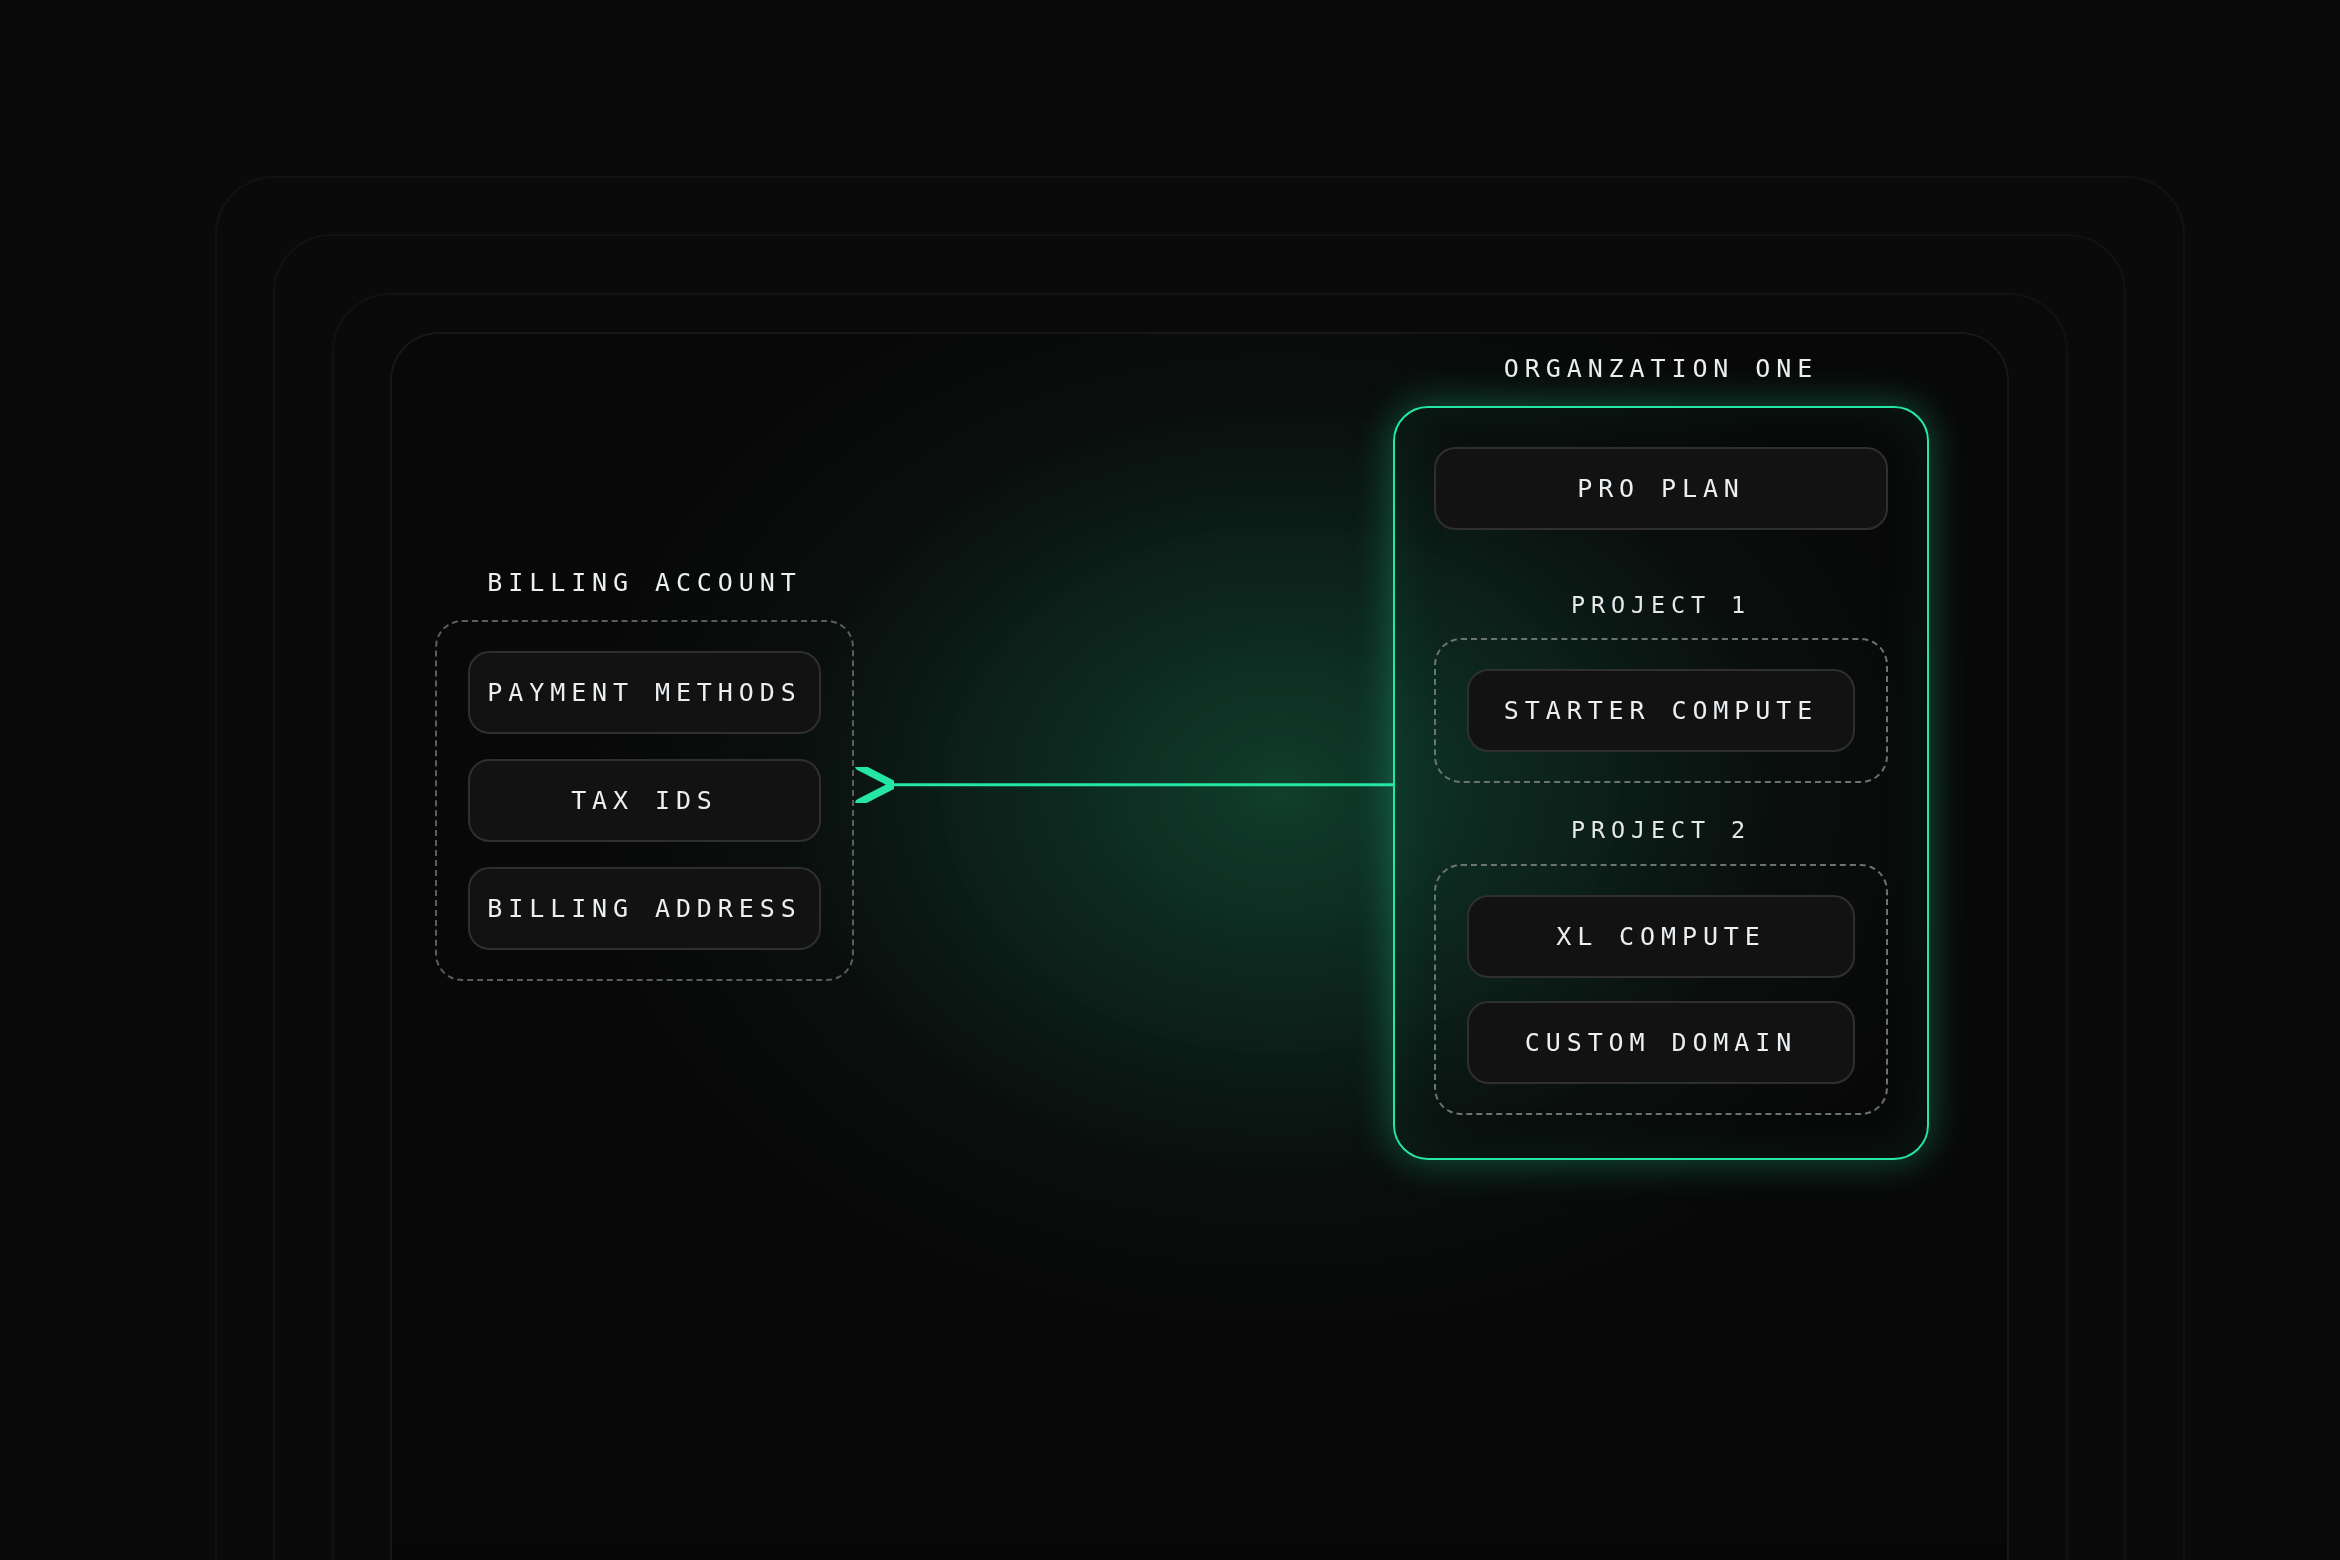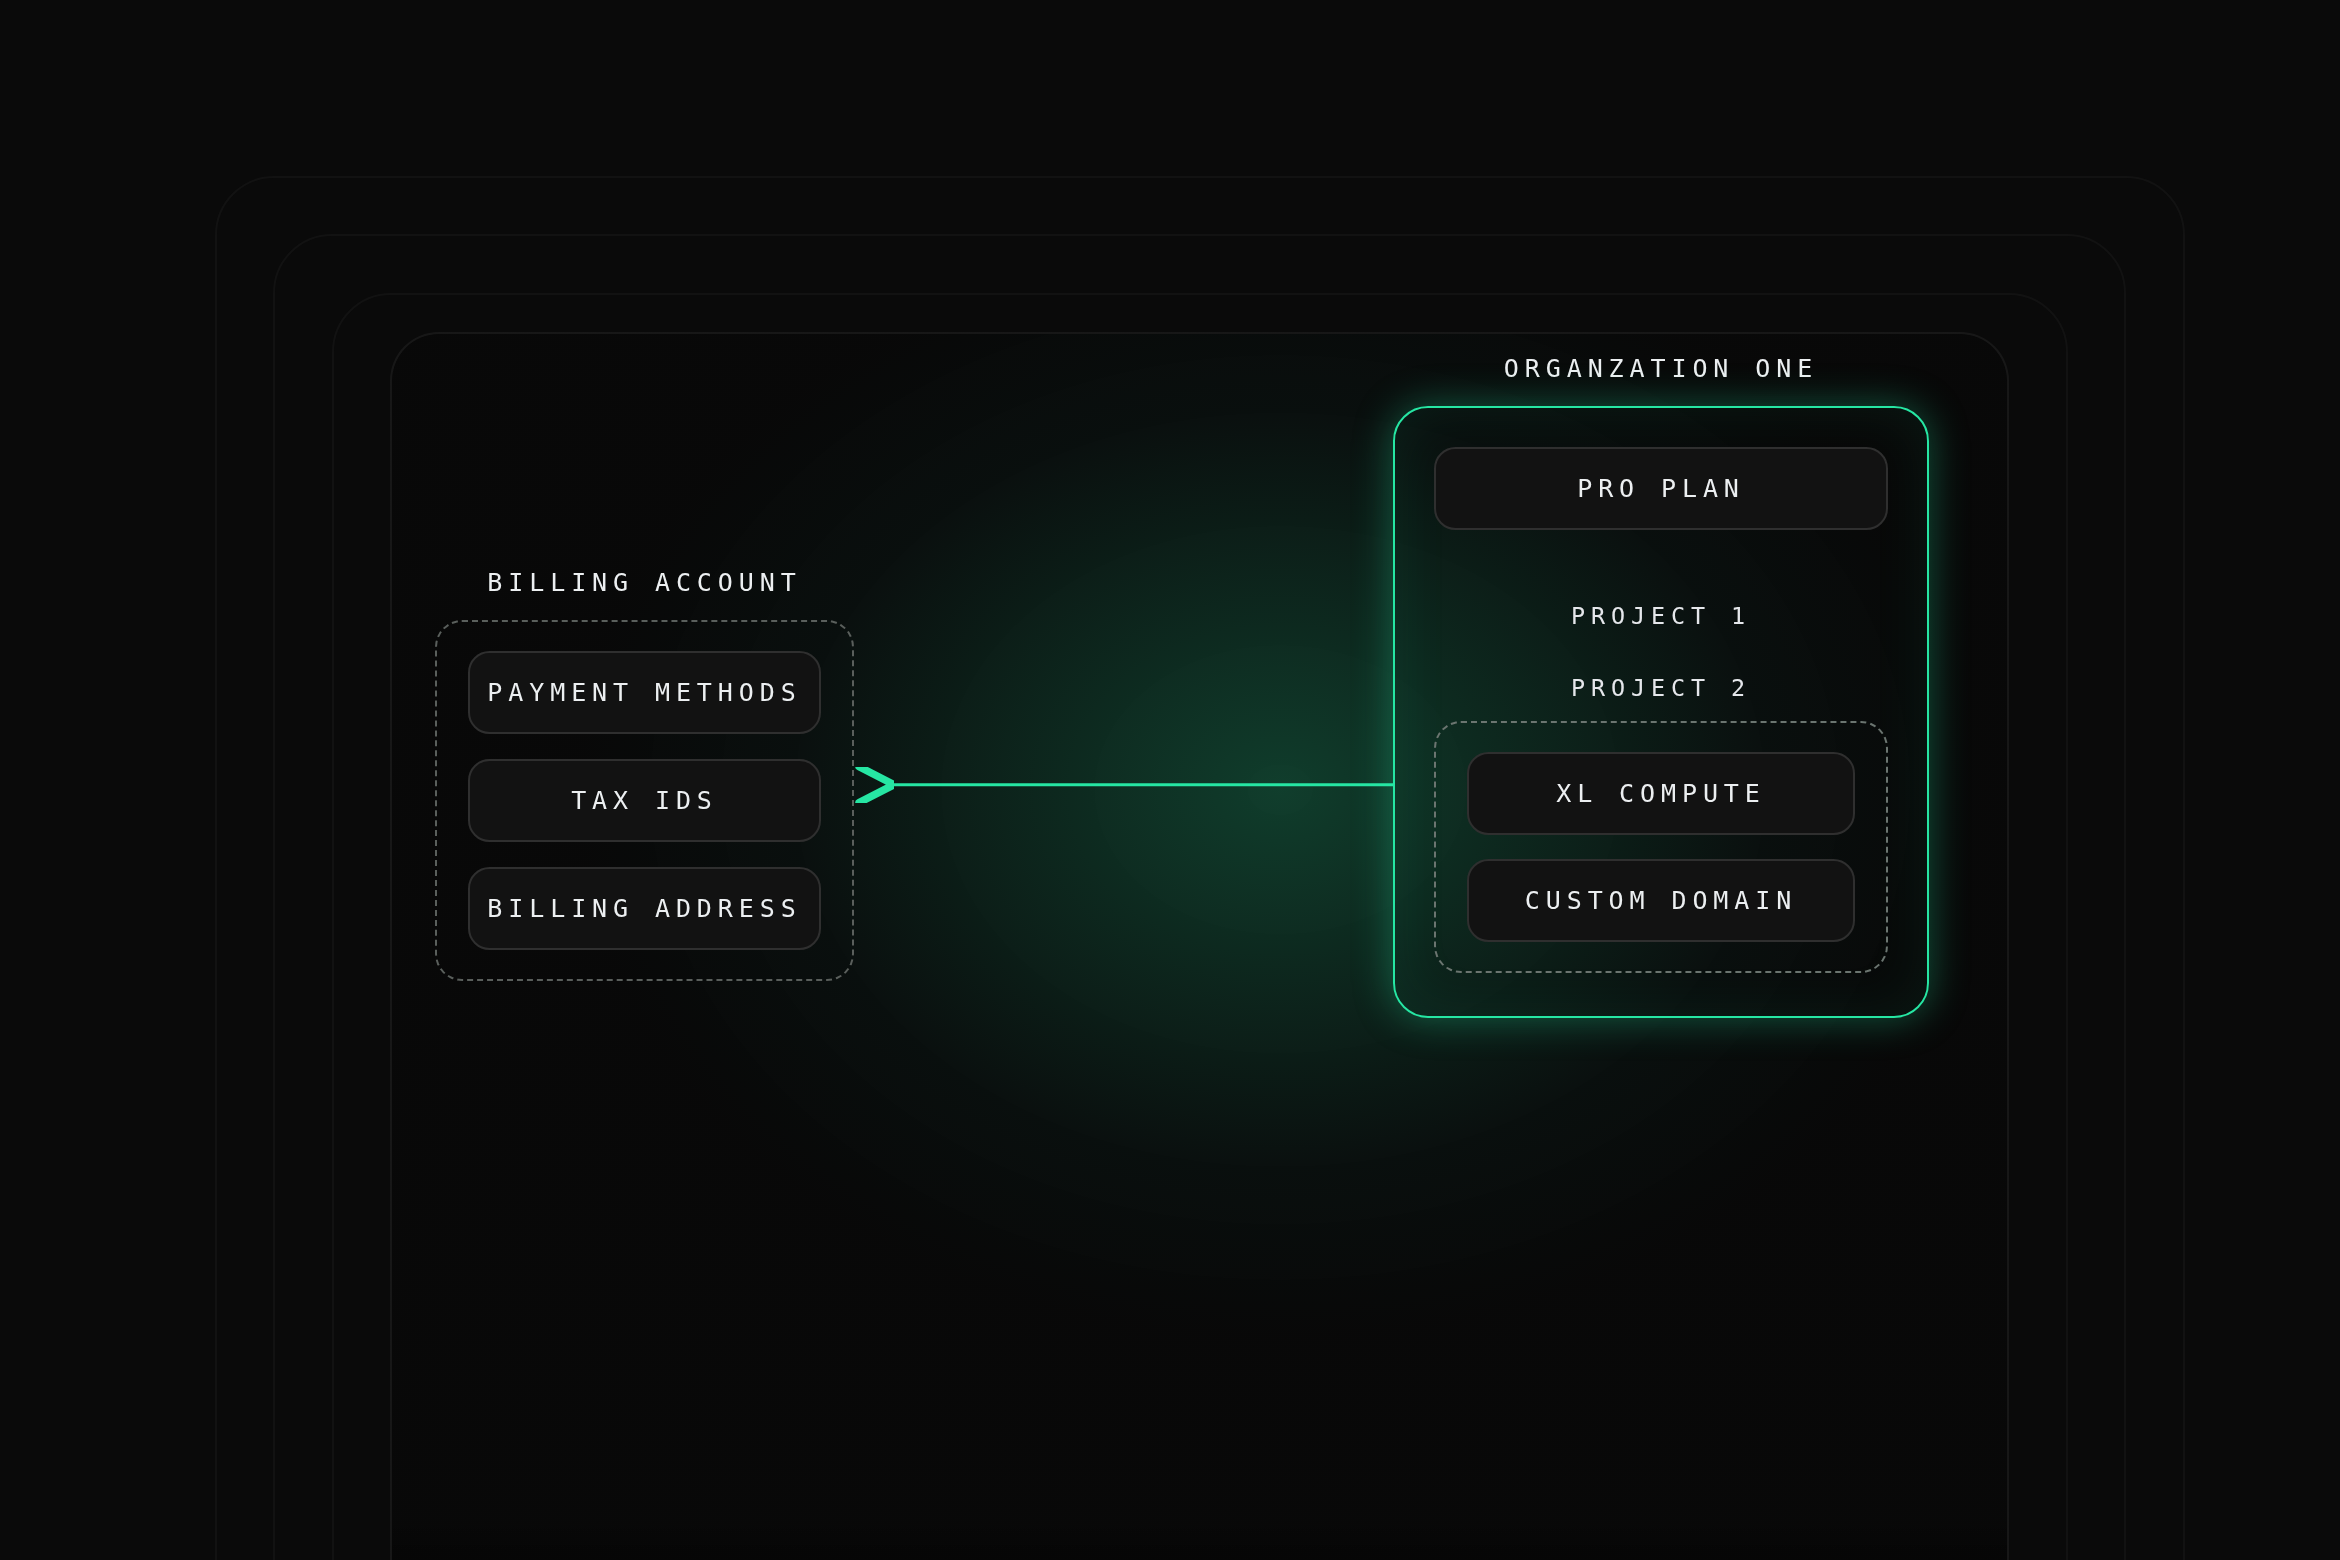--- a/index.html
+++ b/index.html
@@ -100,21 +100,21 @@
     gap: 23.4px;
   }
 
   .org-box {
     border: 2.9px solid #26e6a3;
     border-radius: 35px;
     width: 100%;
     padding: 39px 39px 43px 39px;
     display: flex;
     flex-direction: column;
-    gap: 44px;
+    gap: 33px;
     box-shadow: 0 0 39px rgba(38,230,163,0.35), inset 0 0 59px rgba(38,230,163,0.08);
   }
 
   .sub-label {
     color: #e5e7eb;
     font-size: 23.4px;
     letter-spacing: 5.9px;
     text-align: center;
   }
 
@@ -154,20 +154,23 @@
       </div>
     </div>
 
     <div class="org-group">
       <div class="label">ORGANZATION ONE</div>
       <div class="org-box">
         <div class="pill">PRO PLAN</div>
 
         <div style="display:flex;flex-direction:column;gap:19.5px;margin-top:28px;">
           <div class="sub-label">PROJECT 1</div>
+          <div class="project-box">
+            <div class="pill">STARTER COMPUTE</div>
+          </div>
         </div>
 
         <div style="display:flex;flex-direction:column;gap:19.5px;">
           <div class="sub-label">PROJECT 2</div>
           <div class="project-box">
             <div class="pill">XL COMPUTE</div>
             <div class="pill">CUSTOM DOMAIN</div>
           </div>
         </div>
       </div>

